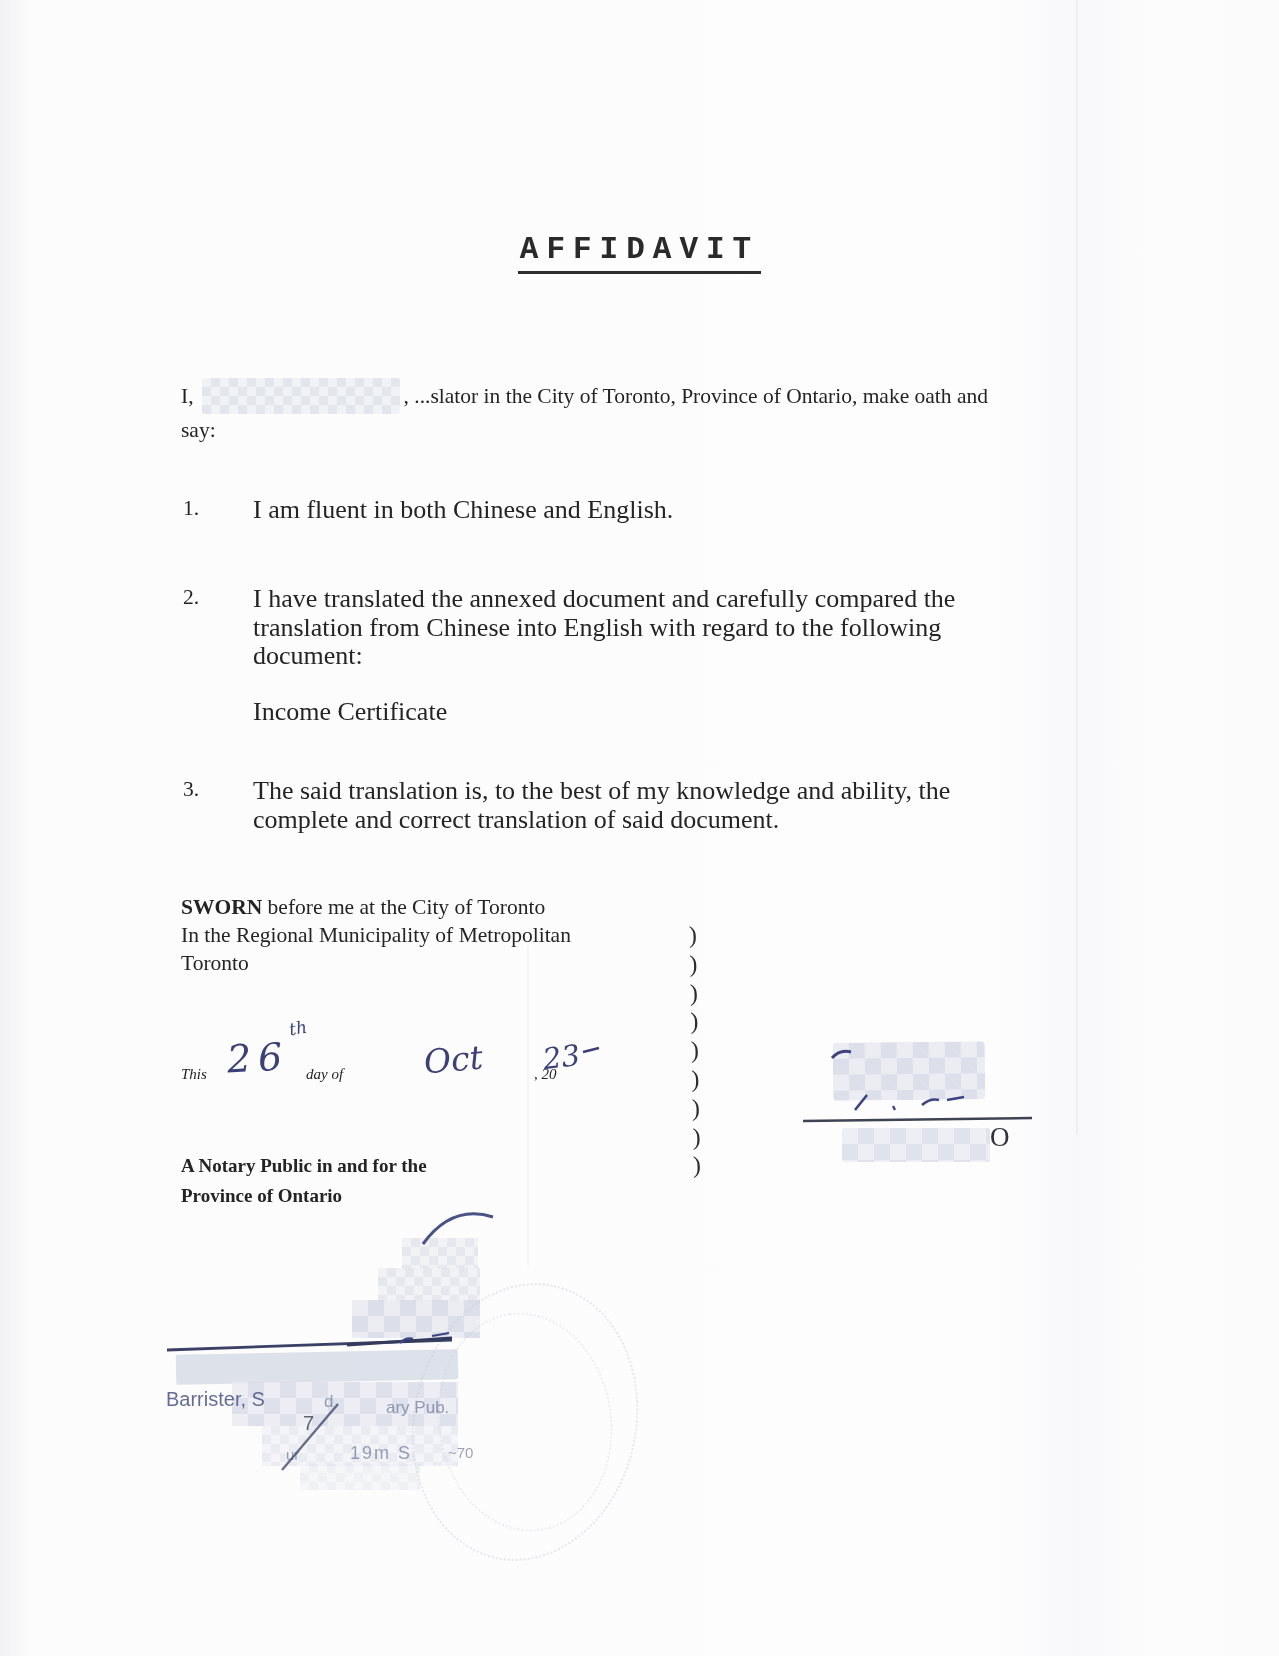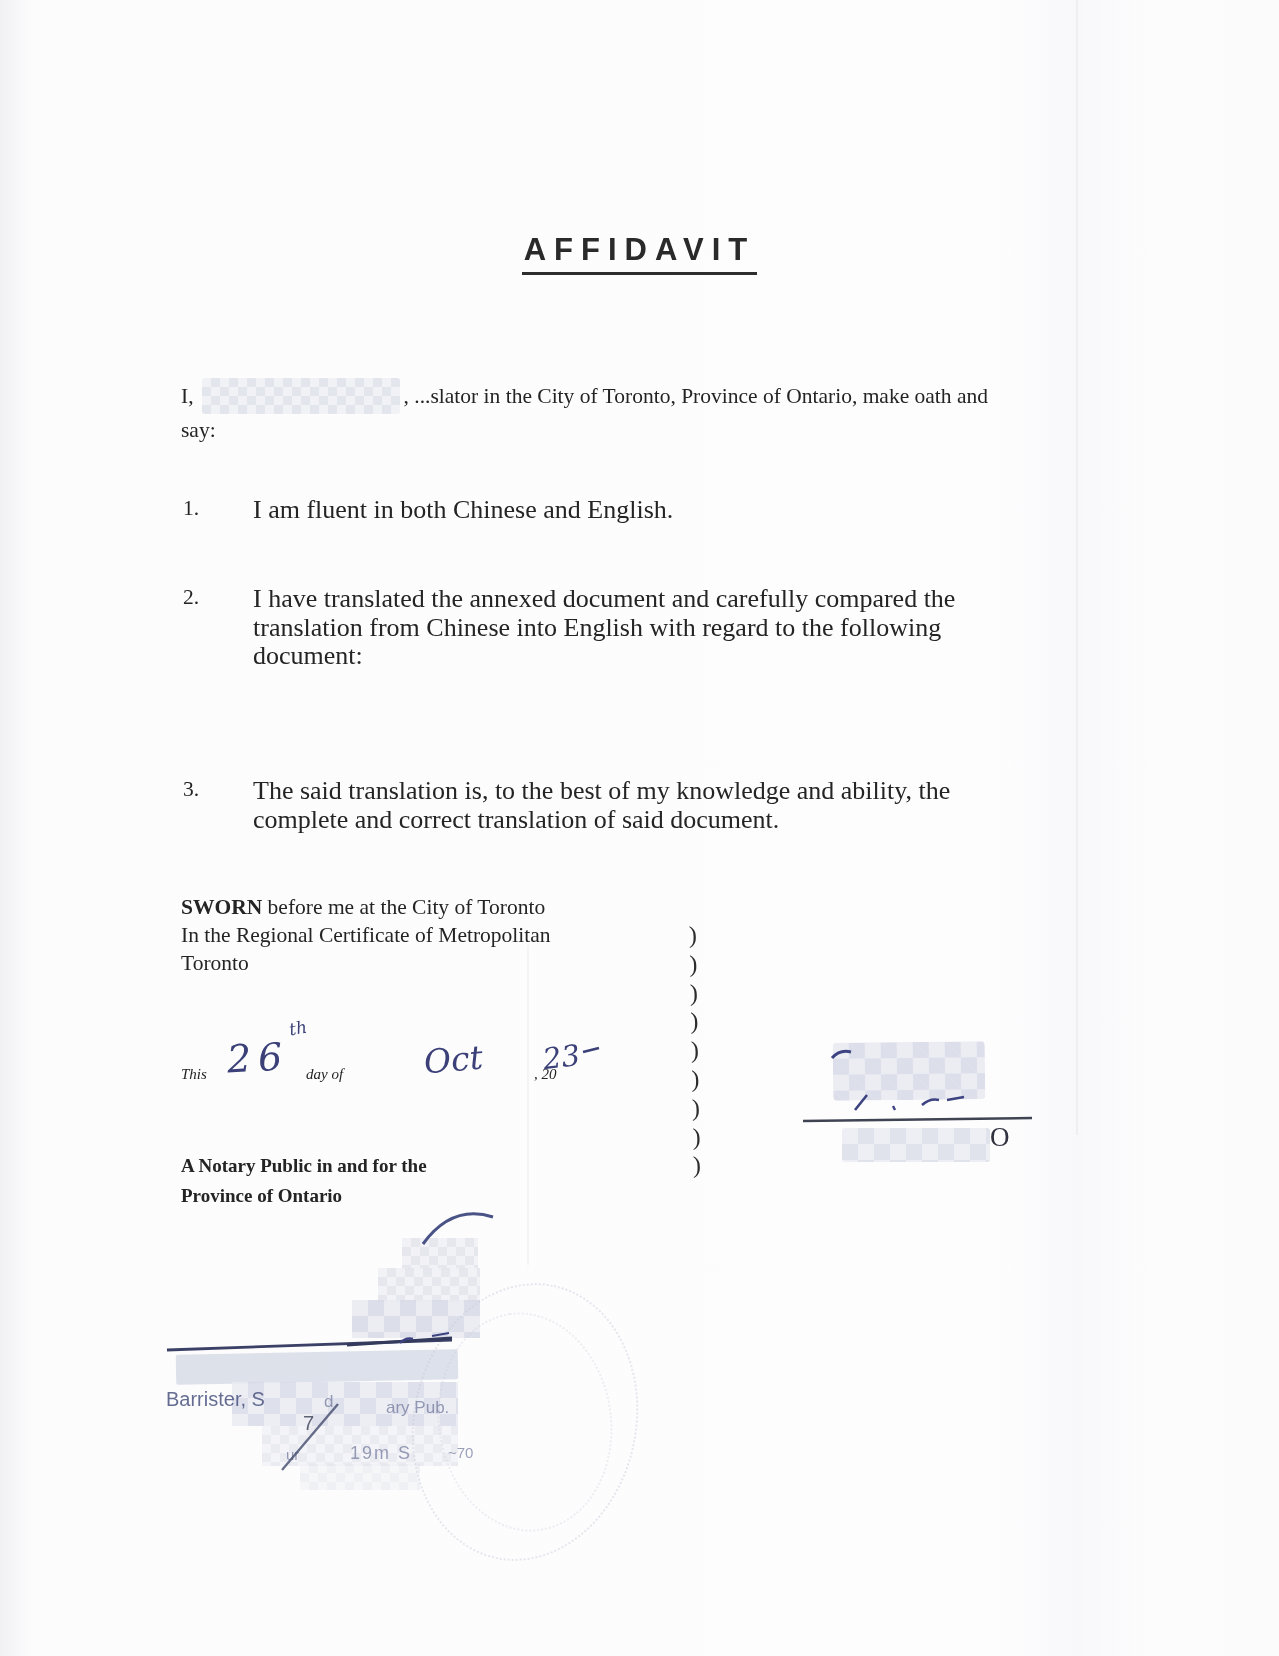--- a/index.html
+++ b/index.html
@@ -7,21 +7,21 @@
     position:relative;width:1279px;height:1656px;margin:0 auto;overflow:hidden;
     background:linear-gradient(90deg,#f1f1f3 0%,#fcfcfd 2.5%,#fdfdfe 78%,#f8f8fa 84%,#fcfcfd 90%,#fbfbfc 100%);
     font-family:"Liberation Serif",serif;color:#242424;
   }
   .abs{position:absolute;}
   
   .fold-line{position:absolute;background:rgba(214,216,224,.5);width:2px;}
   
   .title-wrap{position:absolute;left:0;right:0;top:232;text-align:center;top:232px;}
   .title{
-    display:inline-block;font-family:Liberation Sans, sans-serif;font-weight:bold;
+    display:inline-block;font-family:Liberation Mono, monospace;font-weight:bold;
     font-size:31px;letter-spacing:8px;color:#2a2a2a;
     border-bottom:3px solid #2e2e2e;padding:0 2px 4px 2px;text-align:center;
   }
   
   .bodytext{font-size:15px;line-height:28px;color:#232323;font-style:italic;}
   .intro{position:absolute;left:181px;top:378px;width:860px;font-size:21.5px;line-height:33px;}
   .redact-name{
     display:inline-block;width:198px;height:36px;vertical-align:-11px;margin:0 4px 0 8px;border-radius:3px;
   }
   .mosaic{
@@ -72,27 +72,28 @@
     </div>
     <div>say:</div>
   </div>
 
   <div class="item-num" style="top:496px;">1.</div>
   <div class="item-text" style="top:496px;">I am fluent in both Chinese and English.</div>
 
   <div class="item-num" style="top:585px;">2.</div>
   <div class="item-text" style="top:585px;">I have translated the annexed document and carefully compared the translation from Chinese into English with regard to the following document:</div>
 
+  <div class="item-text" style="top:698px;">Income Certificate</div>
 
   <div class="item-num" style="top:777px;">3.</div>
   <div class="item-text" style="top:777px;">The said translation is, to the best of my knowledge and ability, the complete and correct translation of said document.</div>
 
   <div class="sworn-block">
     <div><span class="sworn-bold">SWORN</span><span> before me at the City of Toronto</span></div>
-    <div>In the Regional Certificate of Metropolitan</div>
+    <div>In the Regional Municipality of Metropolitan</div>
     <div>Toronto</div>
   </div>
 
   <div class="paren-col">
       <span class="paren">)</span>
       <span class="paren">)</span>
       <span class="paren">)</span>
       <span class="paren">)</span>
       <span class="paren">)</span>
       <span class="paren">)</span>

